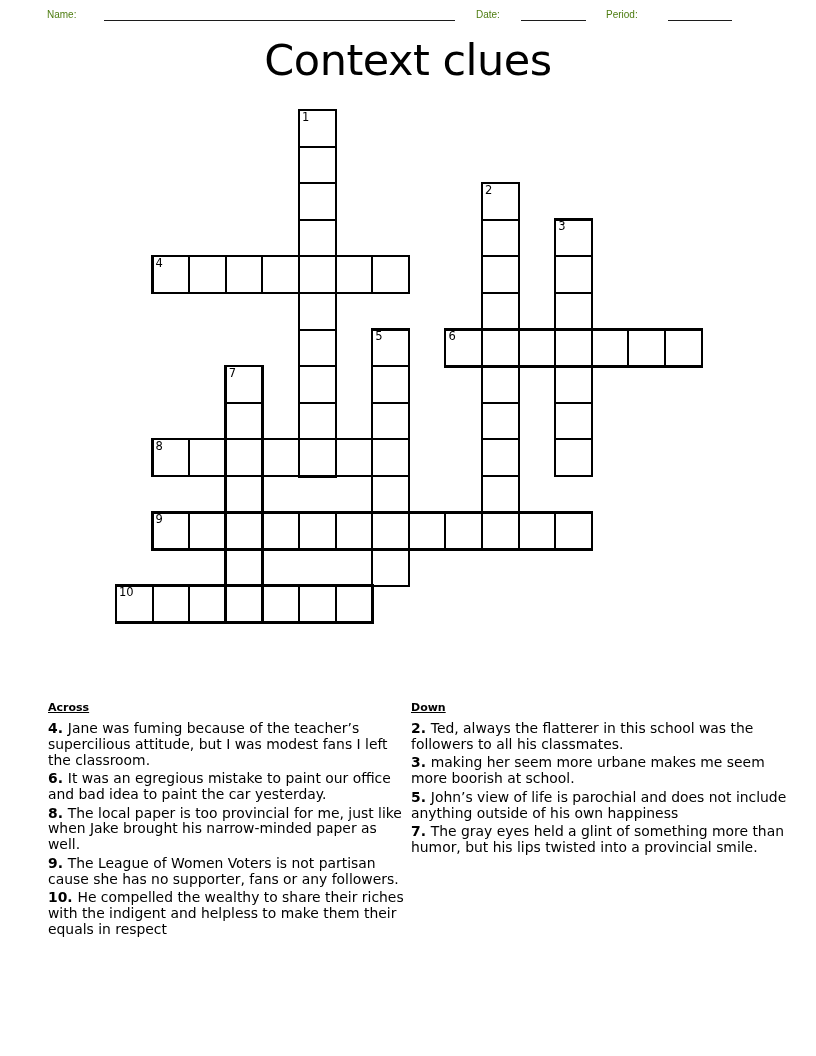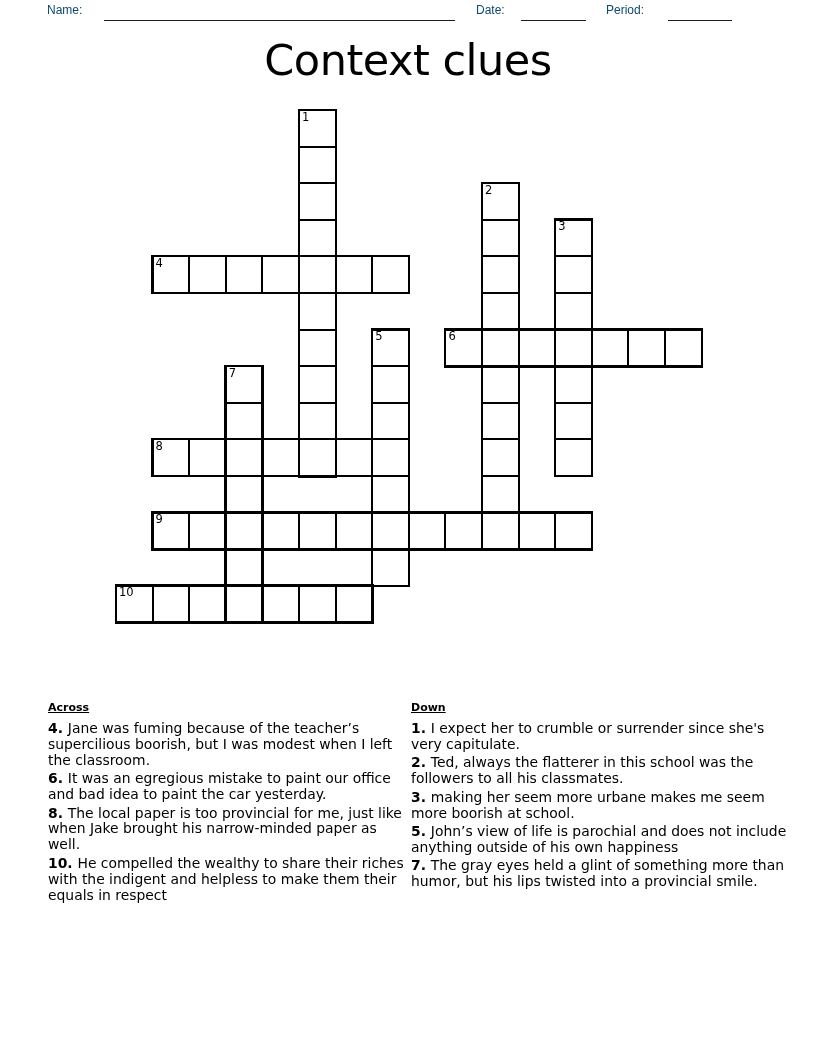--- a/index.html
+++ b/index.html
@@ -1,20 +1,20 @@
 <!DOCTYPE html>
 <html><head>
 <meta charset="utf-8">
 <style>
   html,body{margin:0;padding:0;background:#fff;}
   #page{position:relative;width:816px;height:1056px;background:#ffffff;overflow:hidden;
         font-family:"Liberation Sans",sans-serif;color:#000;}
 
   
-  .hlabel{position:absolute;top:3px;font-size:12px;color:#0c4a6e;white-space:nowrap;}
+  .hlabel{position:absolute;top:9px;font-size:10px;color:#4d7c0f;white-space:nowrap;}
   #name-label{left:47px;}
   #date-label{left:476px;}
   #period-label{left:606px;}
   .hline{position:absolute;top:2px;height:18px;border-bottom:1.8px solid #1c1c1c;}
   #name-line{left:104px;width:351px;}
   #date-line{left:521px;width:65px;}
   #period-line{left:668px;width:64px;}
 
   
   #title{position:absolute;top:34px;left:0;width:816px;text-align:center;
@@ -164,31 +164,31 @@
         <span class="cellnum">9</span>
       </div>
       <div class="word-outline" style="left: 114.5px; top: 584.3px; width: 259.2px; height: 39.6px; border-color: rgb(0, 0, 0); text-decoration: underline;">
         <span class="cellnum">10</span>
       </div>
     </div>
 
   <div class="clue-col" id="across-col">
     <h2 class="clue-heading">Across</h2>
     <div id="across-list">
-        <div class="clue"><b>4. </b><span>Jane was fuming because of the teacher’s supercilious boorish, but I was modest when I left the classroom.</span></div>
+        <div class="clue"><b>4. </b><span>Jane was fuming because of the teacher’s supercilious attitude, but I was modest fans I left the classroom.</span></div>
         <div class="clue"><b>6. </b><span>It was an egregious mistake to paint our office and bad idea to paint the car yesterday.</span></div>
         <div class="clue"><b>8. </b><span>The local paper is too provincial for me, just like when Jake brought his narrow-minded paper as well.</span></div>
+        <div class="clue"><b>9. </b><span>The League of Women Voters is not partisan cause she has no supporter, fans or any followers.</span></div>
         <div class="clue"><b>10. </b><span>He compelled the wealthy to share their riches with the indigent and helpless to make them their equals in respect</span></div>
       </div>
   </div>
 
   <div class="clue-col" id="down-col">
     <h2 class="clue-heading">Down</h2>
     <div id="down-list">
-        <div class="clue"><b>1. </b><span>I expect her to crumble or surrender since she's very capitulate.</span></div>
         <div class="clue"><b>2. </b><span>Ted, always the flatterer in this school was the followers to all his classmates.</span></div>
         <div class="clue"><b>3. </b><span>making her seem more urbane makes me seem more boorish at school.</span></div>
         <div class="clue"><b>5. </b><span>John’s view of life is parochial and does not include anything outside of his own happiness</span></div>
         <div class="clue"><b>7. </b><span>The gray eyes held a glint of something more than humor, but his lips twisted into a provincial smile.</span></div>
       </div>
   </div>
 
 </div>
 
 </body></html>

